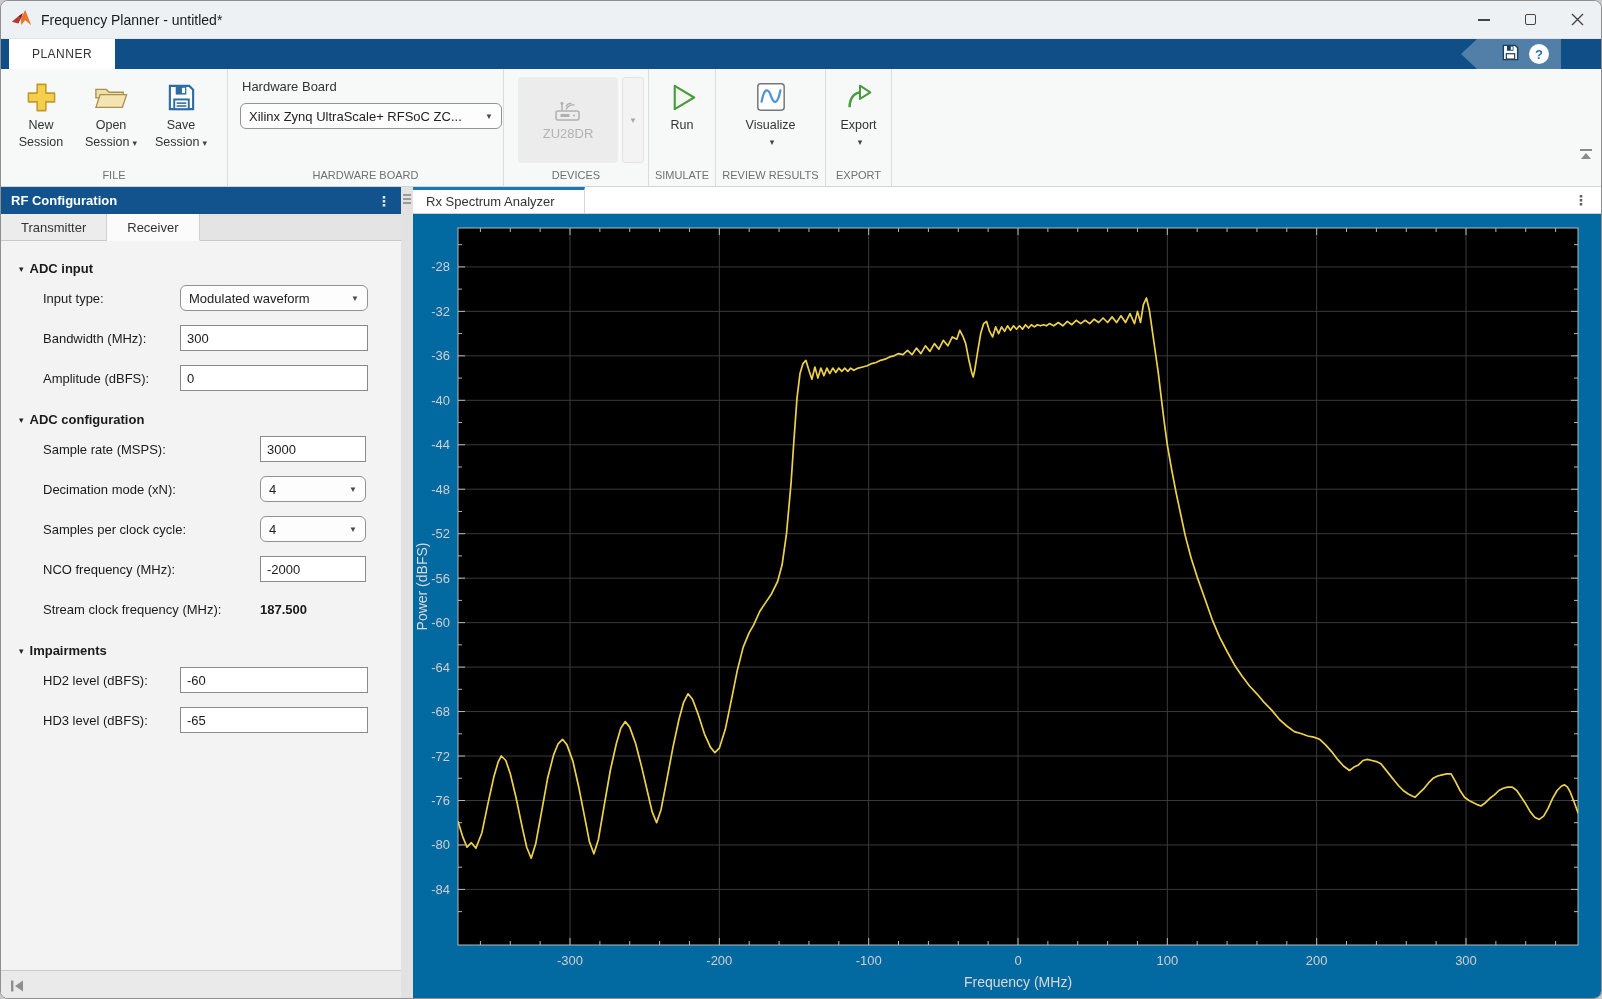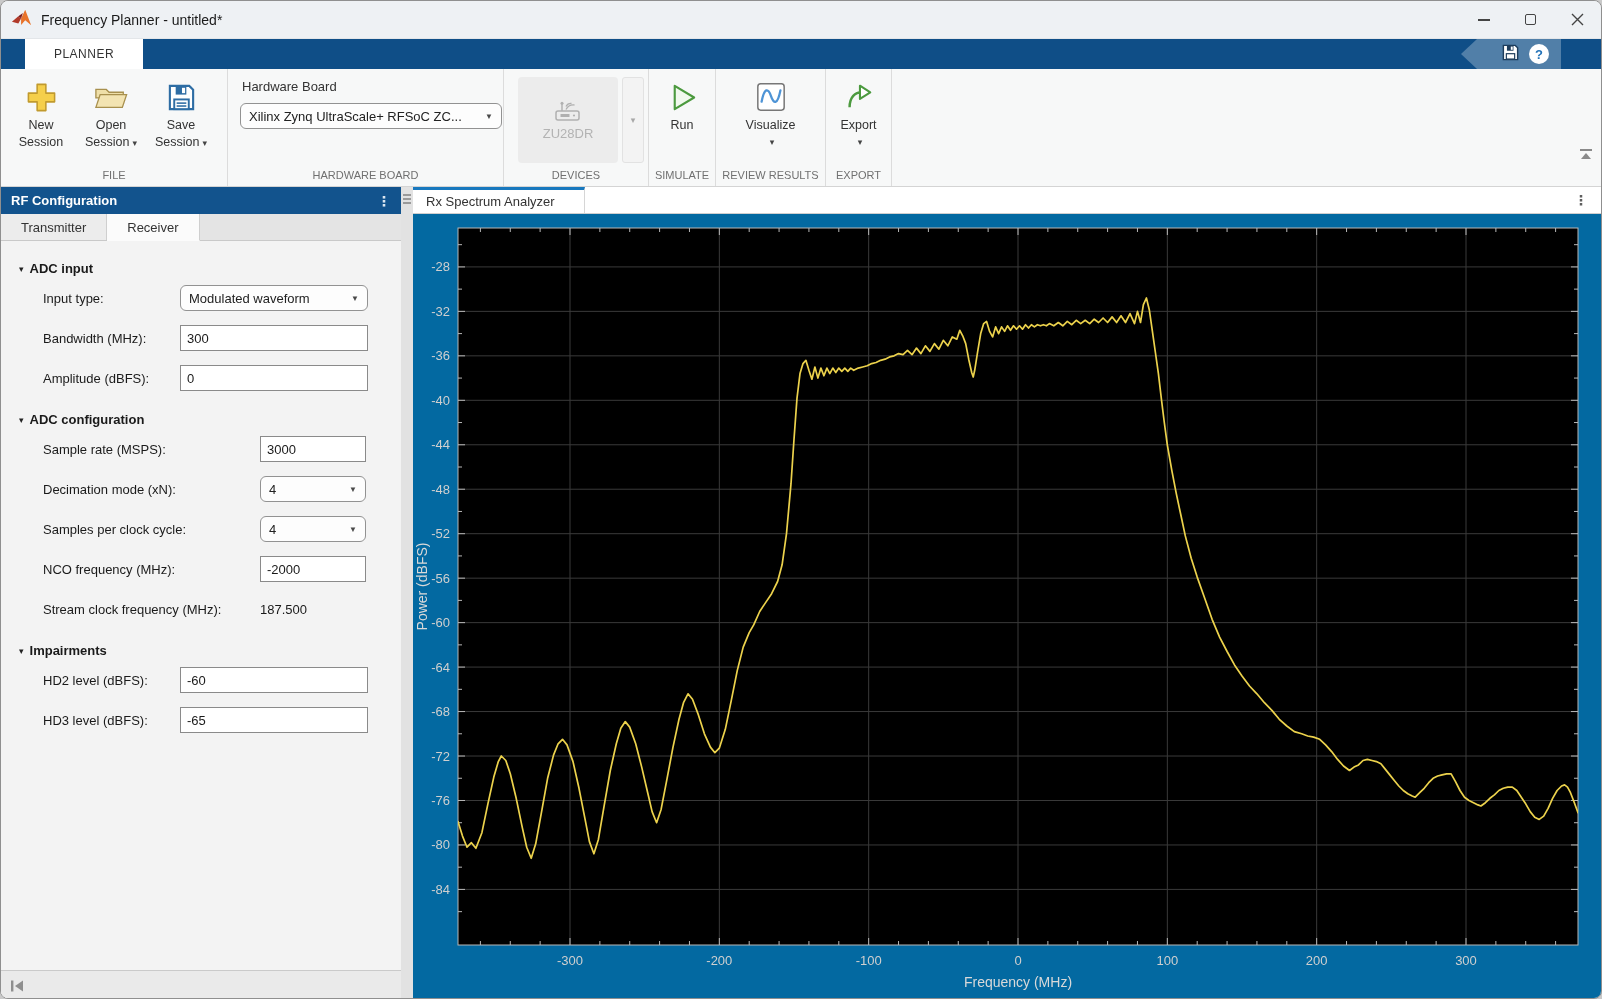--- a/index.html
+++ b/index.html
@@ -8,21 +8,21 @@
             border:1px solid #8f8f8f; background:#f0f0f0; }
   
   .titlebar { height:38px; background:#eef1f4; display:flex; align-items:center; padding-left:10px; border-bottom:1px solid #e3e6e9; }
   .title-text { font-size:14px; color:#1a1a1a; margin-left:8px; }
   .win-controls { margin-left:auto; display:flex; height:100%; }
   .win-btn { width:47px; height:100%; display:flex; align-items:center; justify-content:center; }
   .glyph-min { width:12px; height:2px; background:#444; }
   .glyph-max { width:11px; height:11px; border:1.5px solid #444; border-radius:2px; }
   
   .ribbon { height:30px; background:#0f4e87; display:flex; position:relative; }
-  .planner-tab { margin-left:24px; width:118px; background:#fff; color:#333; font-size:12px;
+  .planner-tab { margin-left:8px; width:106px; background:#fff; color:#333; font-size:12px;
                  letter-spacing:0.5px; display:flex; align-items:center; justify-content:center; }
   .qa-chevron { position:absolute; right:40px; top:0; height:30px; width:100px; background:rgba(255,255,255,0.28);
                 clip-path:polygon(16px 0,100% 0,100% 100%,16px 100%,0 50%);
                 display:flex; align-items:center; justify-content:flex-end; gap:9px; padding-right:12px; }
   .qa-help { width:20px; height:20px; border-radius:50%; background:#fff; color:#2272b8; font-weight:bold;
              font-size:13px; display:flex; align-items:center; justify-content:center; }
   
   .toolstrip { height:118px; background:#f7f8f8; display:flex; border-bottom:1px solid #d4d4d4; position:relative; }
   .ts-section { display:flex; flex-direction:column; border-right:1px solid #dcdcdc; }
   .ts-body { flex:1; display:flex; align-items:flex-start; padding-top:8px; }
@@ -56,21 +56,21 @@
   .lp-body { flex:1; padding:6px 0 0 0; font-size:13px; color:#1a1a1a; overflow:hidden; }
   .sec-h { display:flex; align-items:center; gap:6px; font-weight:bold; font-size:13px; margin:14px 0 2px 18px; }
   .sec-tri { font-size:9px; color:#222; }
   .row { position:relative; height:40px; display:flex; align-items:center; }
   .row .lbl { margin-left:42px; }
   .ctl { position:absolute; height:26px; }
   .ctl.wide { left:179px; width:188px; }
   .ctl.narrow { left:259px; width:106px; }
   .tin { width:100%; height:100%; border:1px solid #8a8a8a; background:#fff; font-size:13px; padding:0 6px;
          font-family:"Liberation Sans","DejaVu Sans",sans-serif; color:#1a1a1a; }
-  .static-val { position:absolute; left:259px; }
+  .static-val { position:absolute; left:259px;font-weight:bold; }
   .lp-footer { height:30px; background:#eaeaea; border-top:1px solid #cacaca; display:flex; align-items:center;
                padding-left:9px; flex:none; }
   .divider { width:12px; background:#e2e2e2; display:flex; flex-direction:column; align-items:center; flex:none; }
   .grip { margin-top:7px; display:flex; flex-direction:column; gap:2.5px; }
   .grip span { width:8px; height:1.5px; background:#9a9a9a; display:block; }
   
   .figure-panel { flex:1; display:flex; flex-direction:column; background:#0369a1; min-width:0; }
   .fig-tabs { height:27px; background:#fff; border-bottom:1px solid #cfcfcf; display:flex; position:relative; flex:none; }
   .fig-tab { width:172px; border-right:1px solid #d6d6d6; border-top:3px solid #1878be; background:#fff;
              display:flex; align-items:center; padding-left:13px; font-size:13px; color:#333; }

